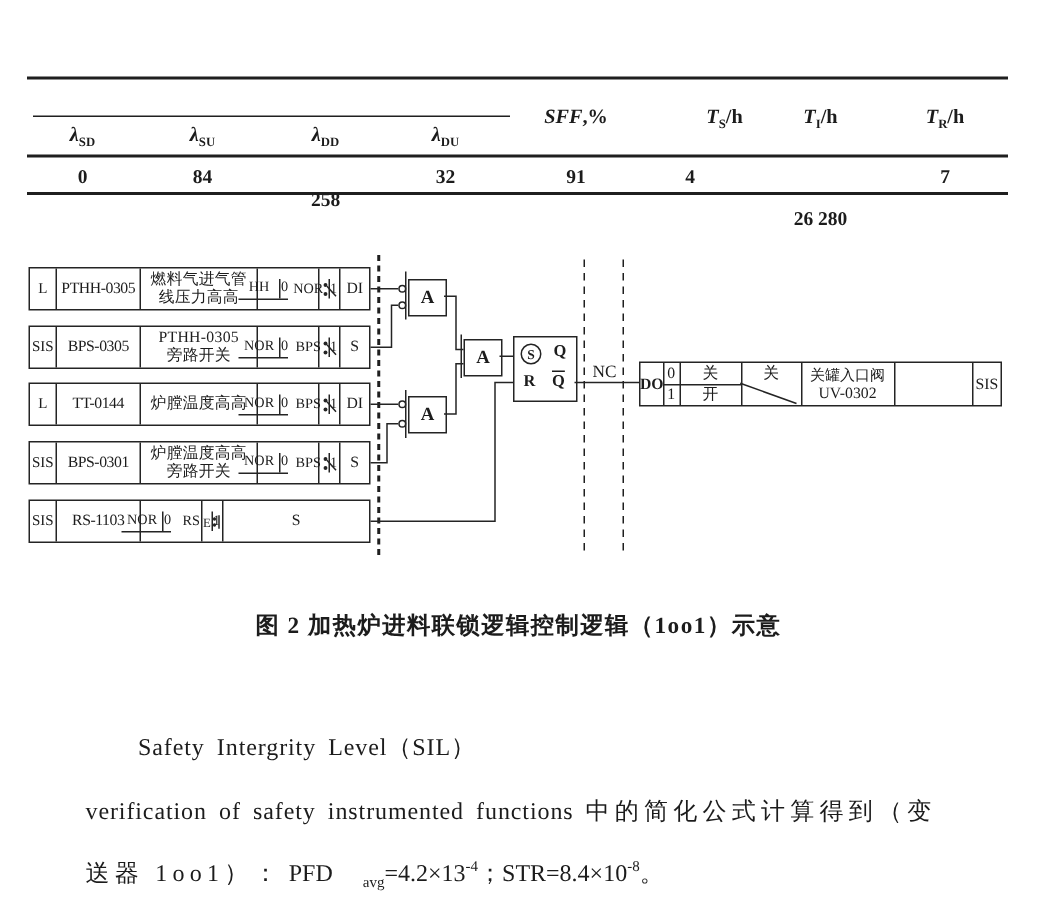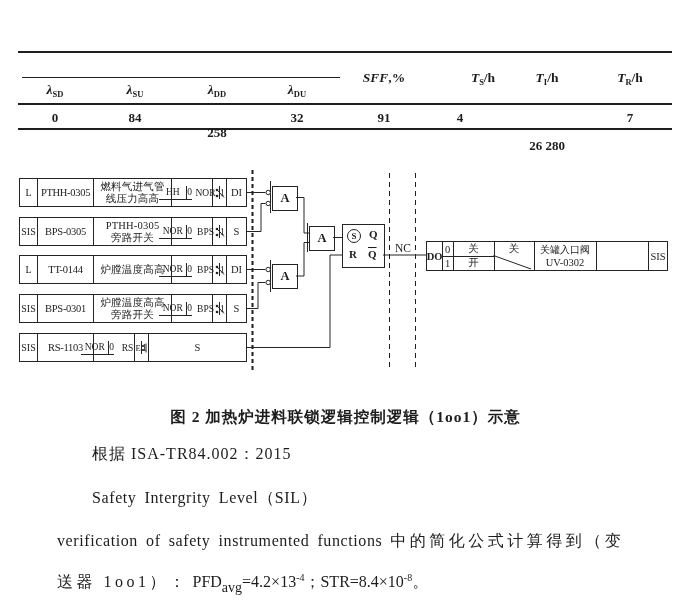--- a/index.html
+++ b/index.html
@@ -44,21 +44,21 @@
   .doblk{position:absolute;left:426px;top:241px;width:242px;height:30px;border:1px solid #242424;
          box-sizing:border-box;background:#fff;}
   .doblk .vdiv{position:absolute;top:0;width:1px;height:28px;background:#242424;}
   .doblk .mdiv{position:absolute;left:15px;top:14px;width:52px;height:1px;background:#242424;}
   .dotext{position:absolute;font-size:10.5px;display:flex;align-items:center;justify-content:center;}
   
   .caption{font-size:15.5px;font-weight:700;letter-spacing:1px;width:691px;}
   .body-line{font-size:16px;white-space:nowrap;}
   .zh-sp{letter-spacing:3.5px;}
   .en-sp{word-spacing:3.5px;letter-spacing:0.6px;}
-  sub.avg{font-size:14px;}
+  sub.avg{font-size:10px;margin-left:20px;}
   sup.e{font-size:10px;}
   svg{display:block;}
 </style>
 </head>
 <body>
 
 <div id="page">
 
 
   <div class="hline" style="left:18px;top:51px;width:654px;height:2px;"></div>
@@ -280,21 +280,20 @@
     <circle cx="268.2" cy="192.5" r="2.2" fill="#ffffff" stroke="#242424" stroke-width="1"></circle>
     <circle cx="268.2" cy="203.5" r="2.2" fill="#ffffff" stroke="#242424" stroke-width="1"></circle>
     <circle cx="268.2" cy="269.5" r="2.2" fill="#ffffff" stroke="#242424" stroke-width="1"></circle>
     <circle cx="268.2" cy="282.5" r="2.2" fill="#ffffff" stroke="#242424" stroke-width="1"></circle>
 
     <line x1="493.5" y1="255.5" x2="531" y2="269" stroke="#242424" stroke-width="1"></line>
   </svg>
 
   <div class="abs ctr caption" style="left:0;top:407px;">图 2 加热炉进料联锁逻辑控制逻辑（1oo1）示意</div>
 
-  <div class="abs body-line" style="left:92px;top:444px;letter-spacing:1px;">根据 ISA-TR84.002：2015</div>
 
   <div class="abs body-line" style="left:57px;top:531px;">
     <span class="en-sp">verification of safety instrumented functions</span>
     <span class="zh-sp" style="margin-left:4px;">中的简化公式计算得到（变</span>
   </div>
 
   <div class="abs body-line en-sp" style="left:92px;top:488px;">Safety Intergrity Level（SIL）</div>
 
   <div class="abs body-line" style="left:57px;top:572px;">
     <span class="zh-sp">送器 1oo1）：</span>

